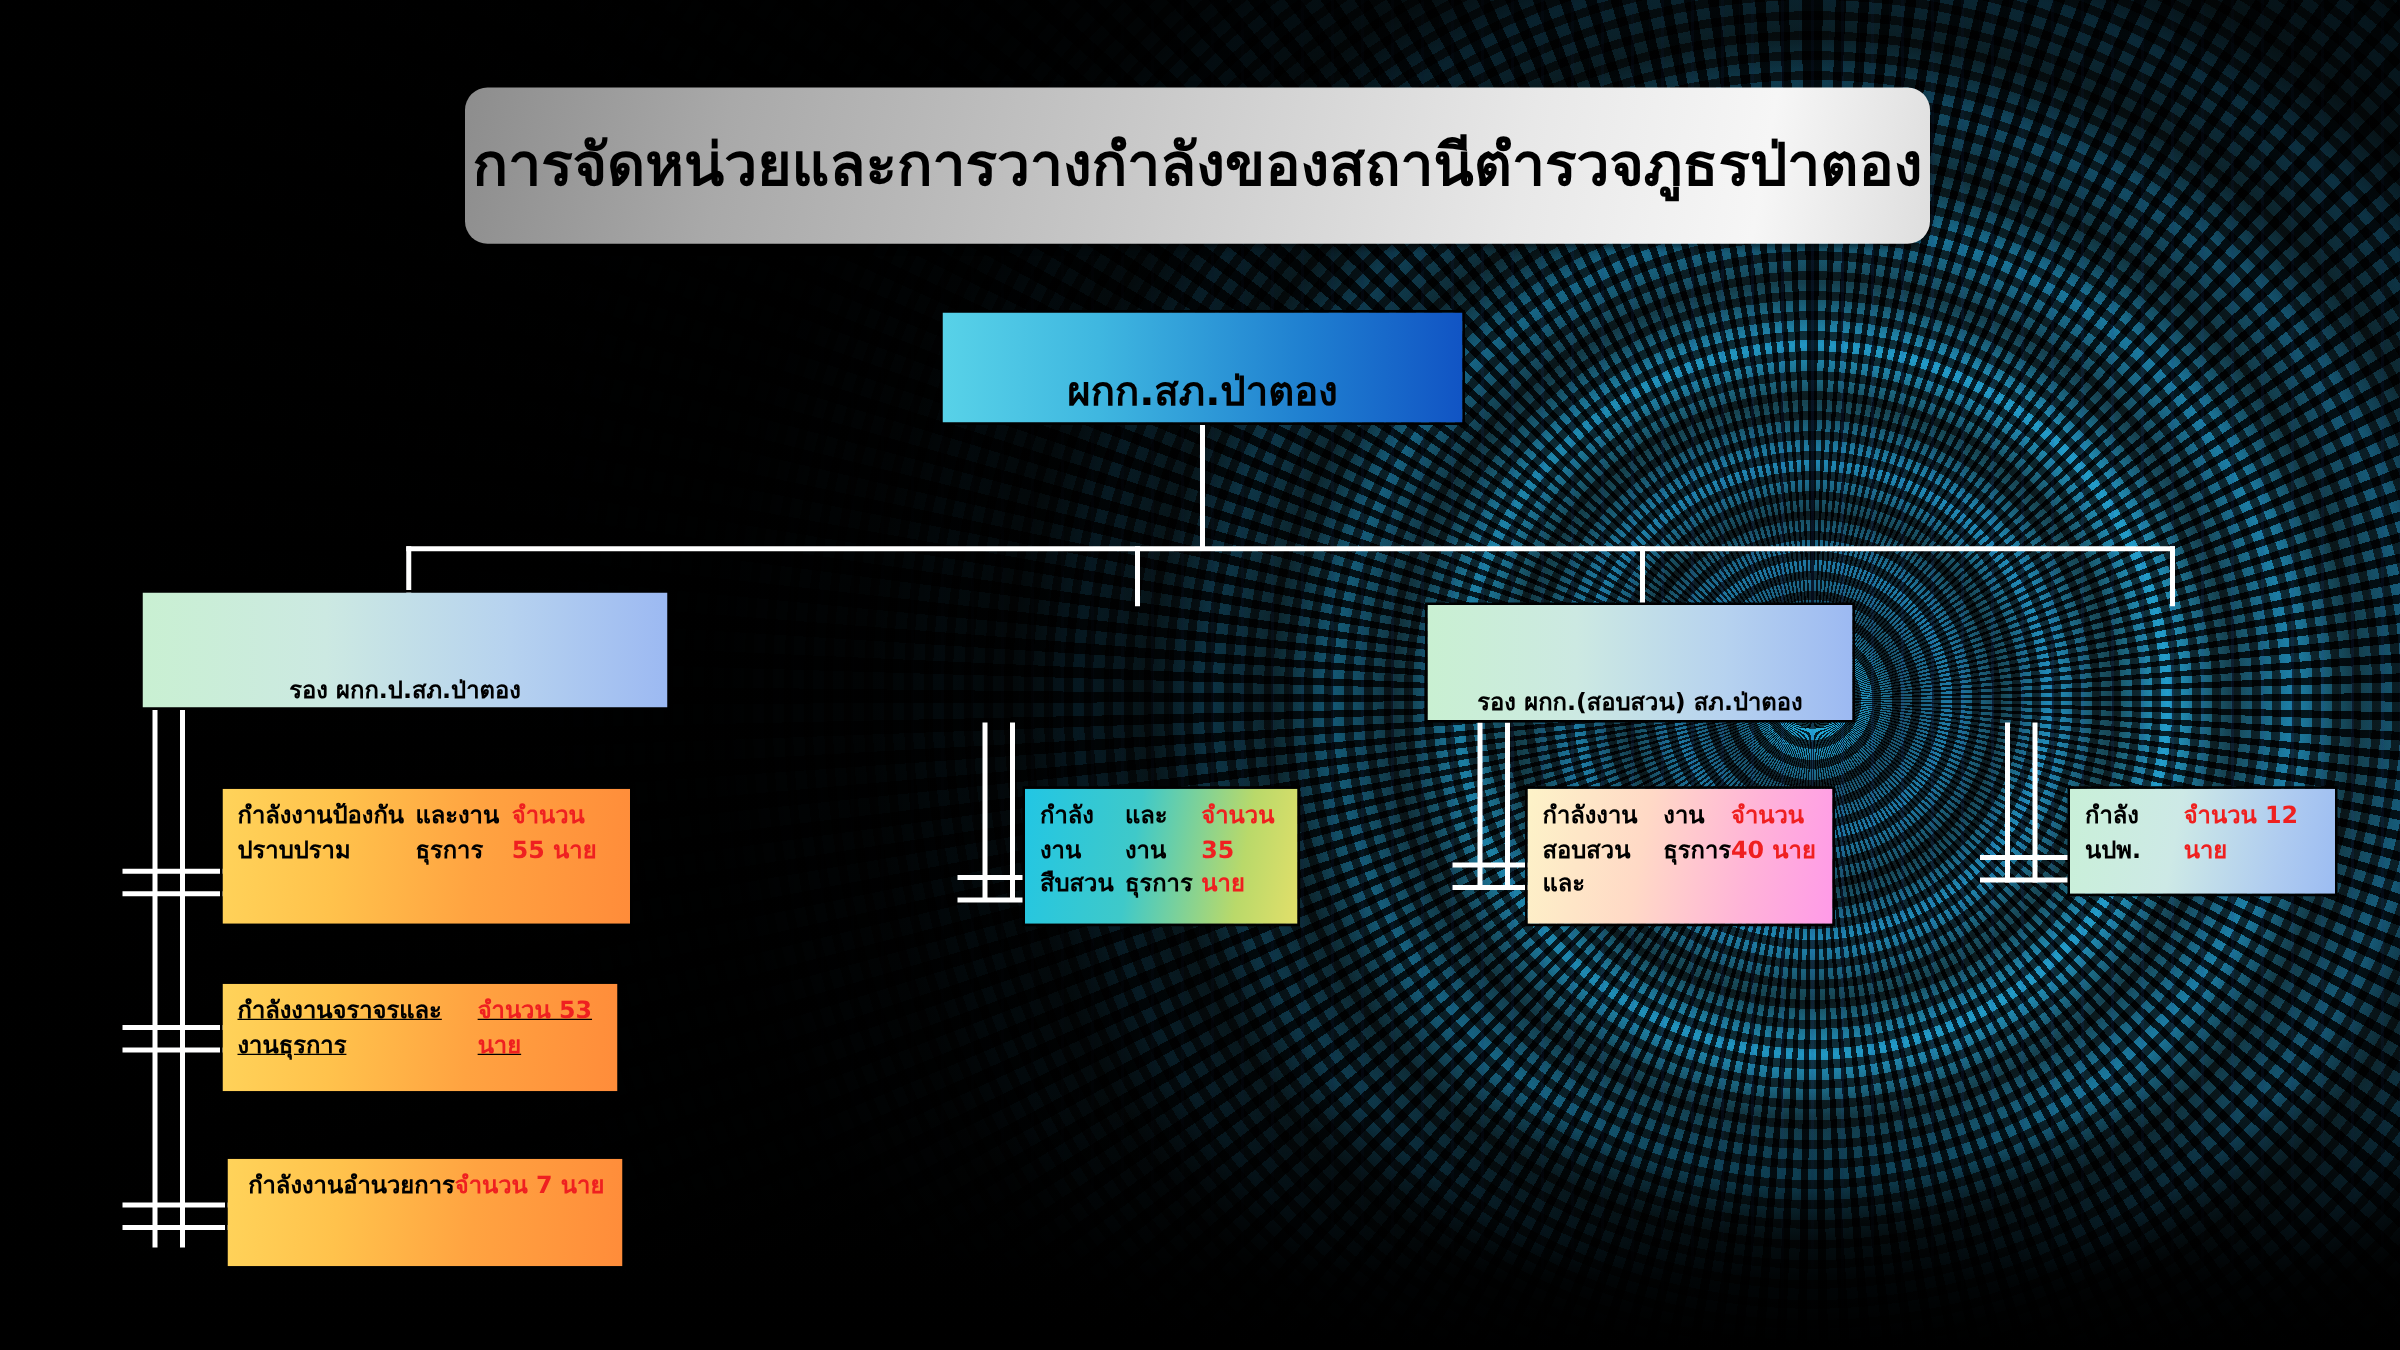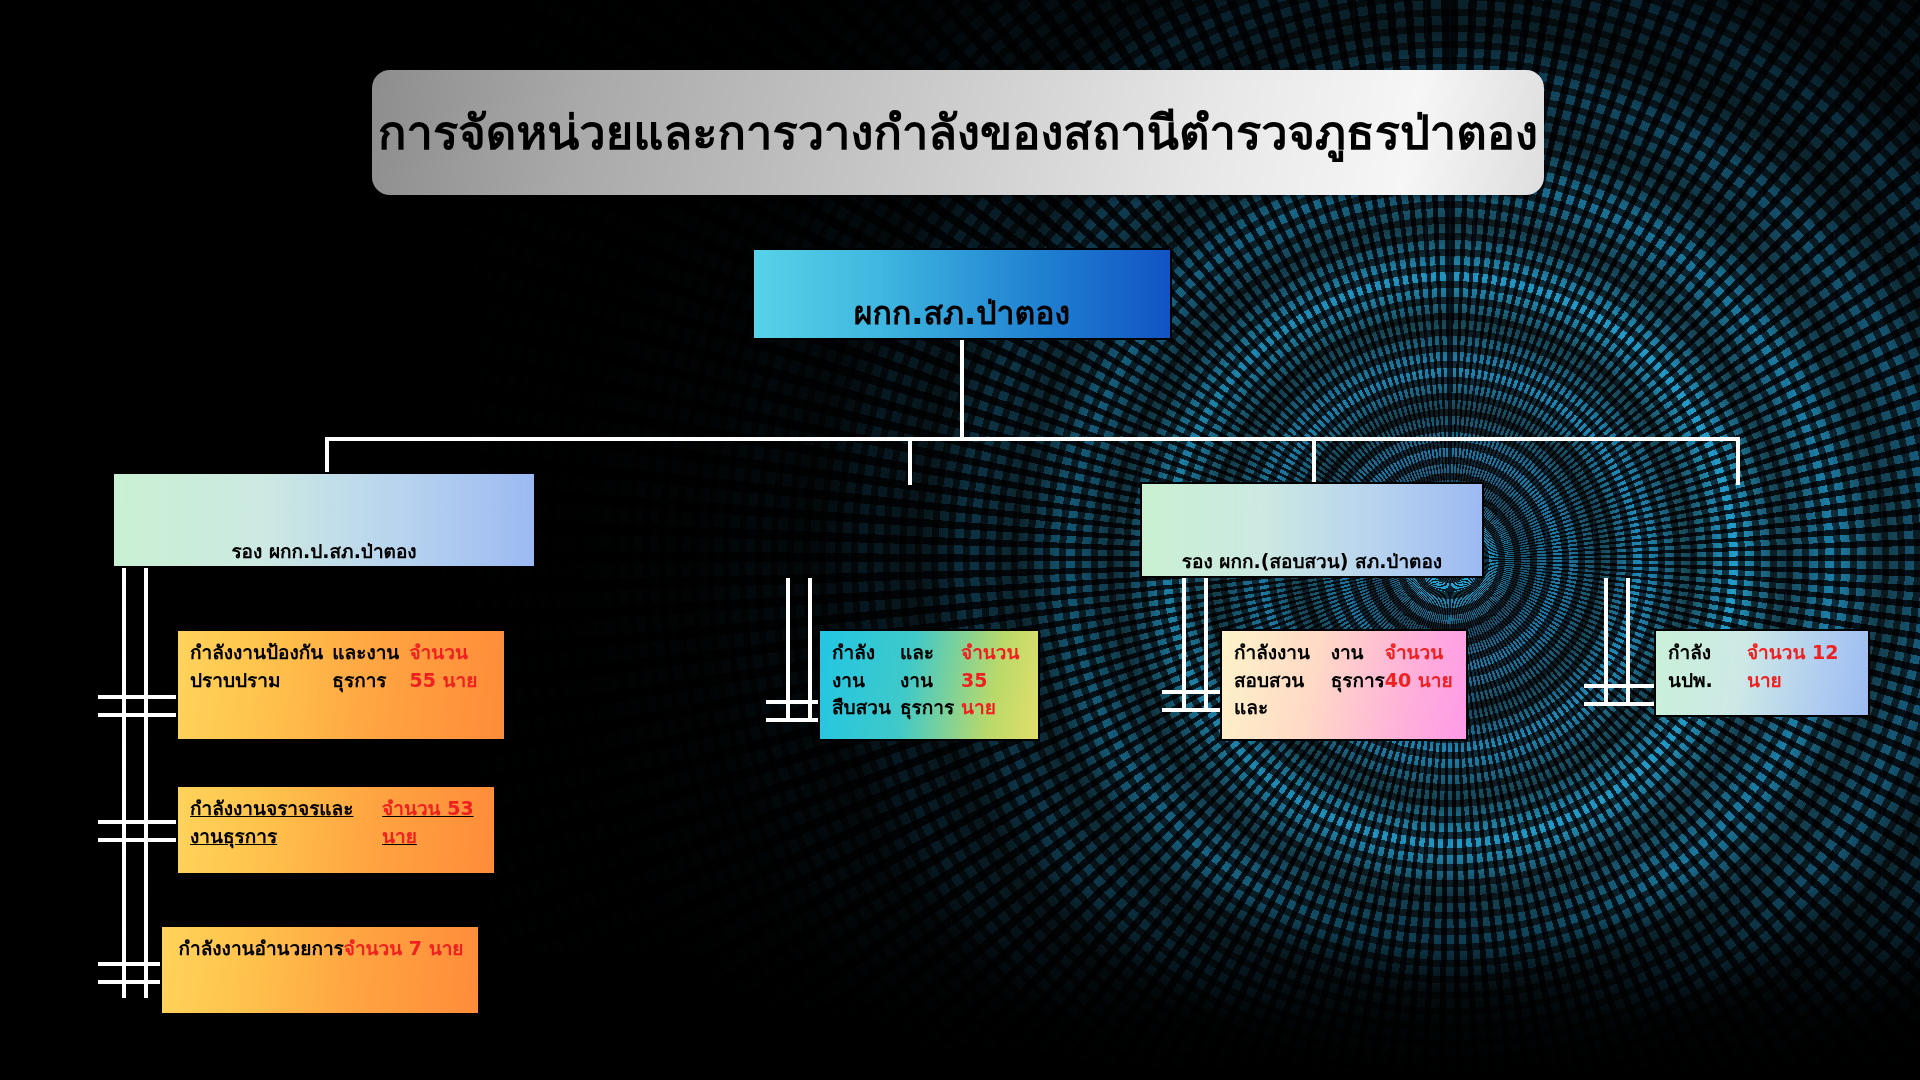--- a/index.html
+++ b/index.html
@@ -154,21 +154,21 @@
   }
   .leaf-count { color: #ef2020; }
 
   .orange { background: linear-gradient(95deg, #ffd35a 0%, #ffc24c 28%, #ffa341 62%, #ff8c3a 100%); }
   .teal   { background: linear-gradient(100deg, #22c6e4 0%, #3fc9c9 40%, #b9d96a 78%, #e2df6a 100%); }
   .pink   { background: linear-gradient(100deg, #fdf3c8 0%, #ffd9c6 38%, #ffb3d8 72%, #ff9ae8 100%); }
   .mint   { background: linear-gradient(100deg, #c9f0d8 0%, #cde9e6 40%, #aecbf0 78%, #9cbcf2 100%); }
 
   .lf-a1 { left: 176px;  top: 629px; width: 330px; height: 112px; }
   .lf-a2 { left: 176px;  top: 785px; width: 320px; height: 90px; text-decoration: underline;  }
-  .lf-a3 { left: 160px;  top: 925px; width: 320px; height: 90px;  }
+  .lf-a3 { left: 180px;  top: 925px; width: 320px; height: 90px;  }
   .lf-b1 { left: 818px;  top: 629px; width: 222px; height: 112px; }
   .lf-c1 { left: 1220px; top: 629px; width: 248px; height: 112px; }
   .lf-d1 { left: 1654px; top: 629px; width: 216px; height: 88px;  }
 
   
   .ln { position: absolute; background: #ffffff; }
   .ln-dbl { position: absolute; }
   .ln-dbl::before, .ln-dbl::after {
     content: ""; position: absolute; background: #ffffff;
   }

